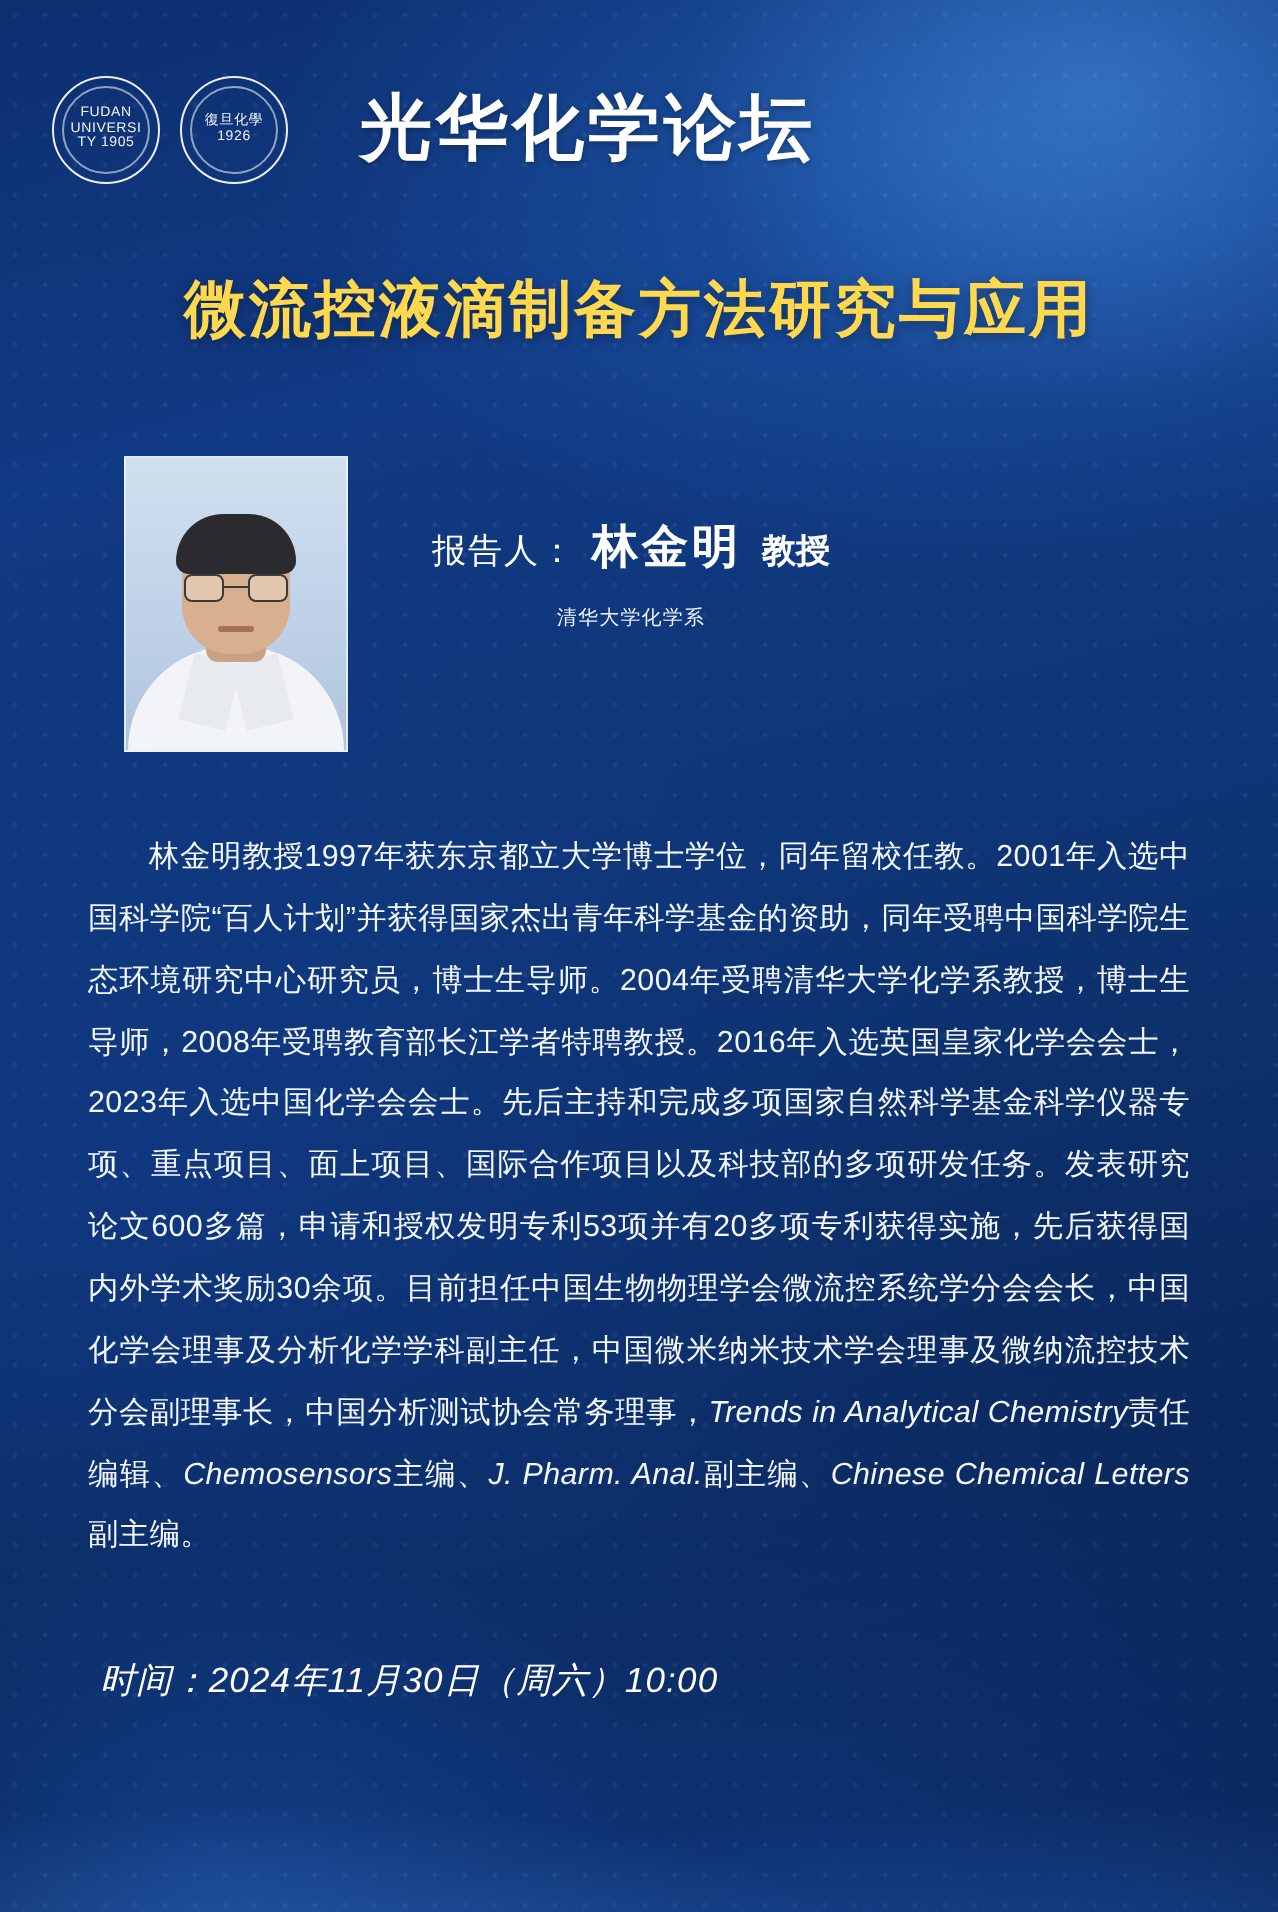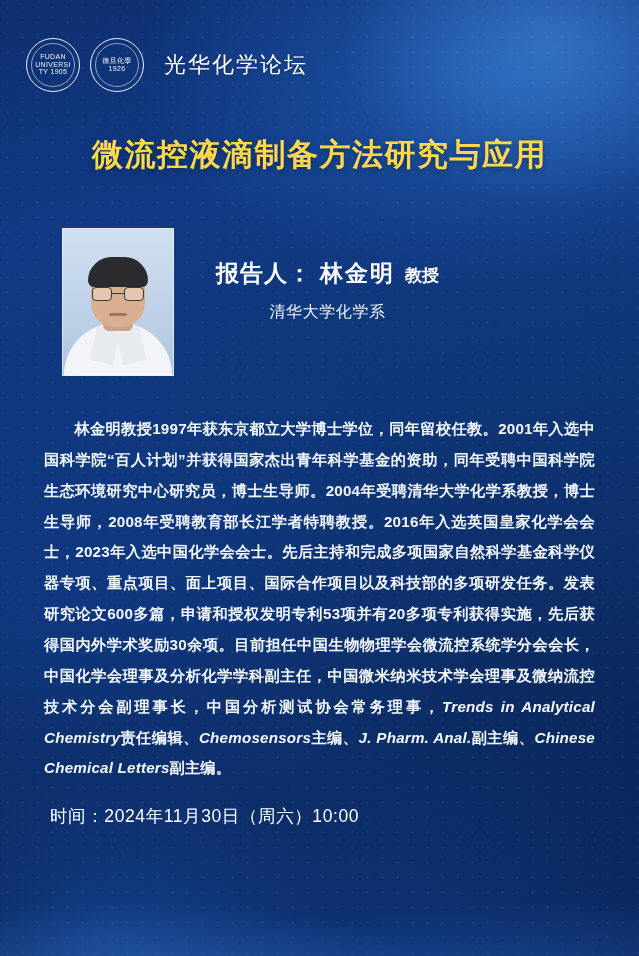--- a/index.html
+++ b/index.html
@@ -94,23 +94,23 @@
     text-align: center;
     letter-spacing: 0.3px;
     color: #ffffff;
     opacity: 0.95;
     z-index: 1;
     max-width: 40px;
     word-break: break-word;
   }
   .logo-seal.second { margin-left: 10px; }
   .header-title {
-    margin-left: 20px;
-    font-size: 22px;
-    font-weight: normal;
+    margin-left: 36px;
+    font-size: 36px;
+    font-weight: bold;
     letter-spacing: 2px;
     color: #ffffff;
     text-shadow: 0 1px 3px rgba(0,0,0,0.3);
   }
 
   
   .title-wrap {
     position: relative;
     text-align: center;
     margin-top: 38px;
@@ -189,66 +189,66 @@
 
   .speaker-text {
     margin-left: 42px;
     padding-top: 30px;
   }
   .speaker-line1 {
     display: flex;
     align-items: baseline;
   }
   .speaker-label {
-    font-size: 23px;
-    font-weight: bold;
+    font-size: 17px;
+    font-weight: normal;
     letter-spacing: 1px;
   }
   .speaker-name {
     font-size: 23px;
     font-weight: bold;
     letter-spacing: 2px;
     margin-left: 8px;
     color: #ffffff;
   }
   .speaker-rank {
     font-size: 17px;
     font-weight: bold;
     margin-left: 10px;
   }
   .speaker-affil {
     margin-top: 13px;
-    font-size: 16px;
+    font-size: 10px;
     text-align: center;
     letter-spacing: 0.6px;
     color: #eef3fb;
   }
 
   
   .bio {
     position: relative;
     margin: 38px 44px 0 44px;
     font-size: 15.2px;
     line-height: 2.03;
     text-align: justify;
     text-indent: 2em;
     color: #f2f6fd;
     letter-spacing: 0.2px;
-    font-weight: bold;
   }
   .bio em { font-style: italic; }
 
   
   .info {
     position: relative;
-    margin: 16px 0 0 50px;
+    margin: 40px 0 0 50px;
     font-size: 17.5px;
     line-height: 1.85;
     color: #ffffff;
     letter-spacing: 0.6px;
+    font-style: italic;
   }
 </style>
 </head>
 <body>
 
 <div class="poster">
 
   <div class="glow-tr"></div>
   <div class="streaks"></div>
   <div class="glow-bl"></div>

